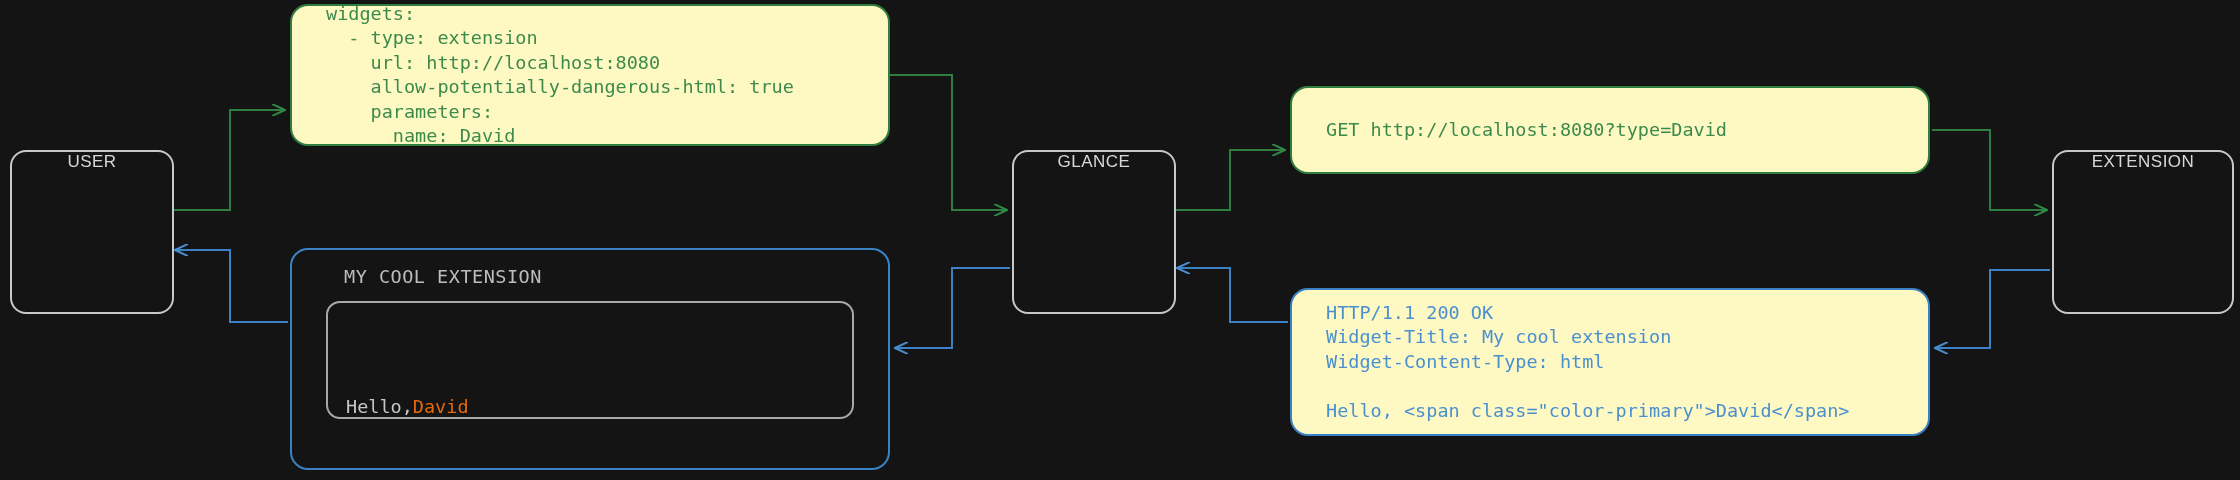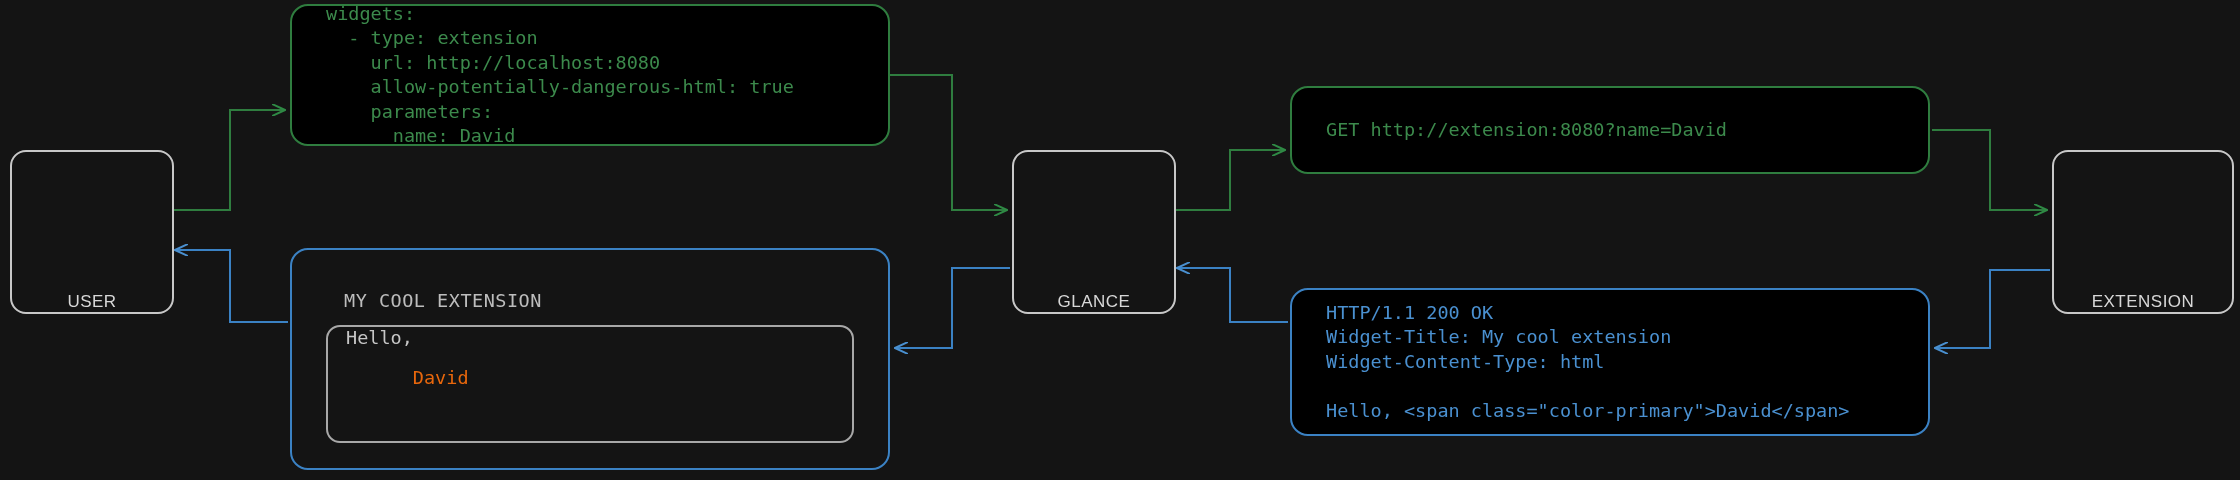--- a/index.html
+++ b/index.html
@@ -10,34 +10,34 @@
     overflow:hidden;
   }
   #stage{position:relative;width:2240px;height:480px;}
   svg#wires{position:absolute;left:0;top:0;width:2240px;height:480px;}
 
   .node{
     position:absolute;
     border:2px solid #c8c8c8;
     border-radius:16px;
     background:#141414;
-    display:flex;align-items:flex-end;justify-content:center;
+    display:flex;align-items:flex-start;justify-content:center;
     color:#d8d8d8;
     font-family:"Liberation Sans", sans-serif;
     font-size:17px;
     letter-spacing:0.5px;
   }
   #node-user{left:10px;top:150px;width:160px;height:160px;}
   #node-glance{left:1012px;top:150px;width:160px;height:160px;}
   #node-extension{left:2052px;top:150px;width:178px;height:160px;}
 
   .codebox{
     position:absolute;
     border-radius:18px;
-    background:#000000;
+    background:#fef9c3;
     box-sizing:border-box;
     display:flex;
     flex-direction:column;
     justify-content:center;
     padding:18px 34px;
   }
   .codebox pre{
     margin:0;
     font-family:"DejaVu Sans Mono", monospace;
     font-size:18.5px;
@@ -50,36 +50,36 @@
   .blue-box pre{color:#4a90d0;}
 
   #box-yaml{left:290px;top:4px;width:600px;height:142px;}
   #box-get{left:1290px;top:86px;width:640px;height:88px;}
   #box-http{left:1290px;top:248px;width:640px;height:148px;}
 
   #box-widget{
     left:290px;top:248px;width:600px;height:222px;
     border:2px solid #3b82c4;border-radius:18px;
     position:absolute;background:#141414;box-sizing:border-box;
-    padding:40px 34px;
+    padding:16px 34px;
   }
   #widget-title{
     color:#bdbdbd;
     font-family:"DejaVu Sans Mono", monospace;
     font-size:18.5px;
     letter-spacing:0.5px;
     margin-bottom:14px;
     padding-left:18px;
   }
   #widget-inner{
     border:2px solid #a8a8a8;
     border-radius:14px;
     height:118px;
     box-sizing:border-box;
-    display:flex;align-items:flex-start;
+    display:flex;align-items:flex-end;
     padding:0 18px;
     font-family:"DejaVu Sans Mono", monospace;
     font-size:18.5px;
     color:#c6c6c6;
   }
   .accent-name{color:#e8670c;margin-top:40px;}
 </style>
 </head>
 <body>
 
@@ -127,21 +127,21 @@
   <div class="codebox green-box" id="box-yaml">
     <pre>widgets:
   - type: extension
     url: http://localhost:8080
     allow-potentially-dangerous-html: true
     parameters:
       name: David</pre>
   </div>
 
   <div class="codebox green-box" id="box-get">
-    <pre>GET http://extension:8080?name=David</pre>
+    <pre>GET http://localhost:8080?type=David</pre>
   </div>
 
   <div class="codebox blue-box" id="box-http">
     <pre>HTTP/1.1 200 OK
 Widget-Title: My cool extension
 Widget-Content-Type: html
 
 Hello, &lt;span class="color-primary"&gt;David&lt;/span&gt;</pre>
   </div>
 

